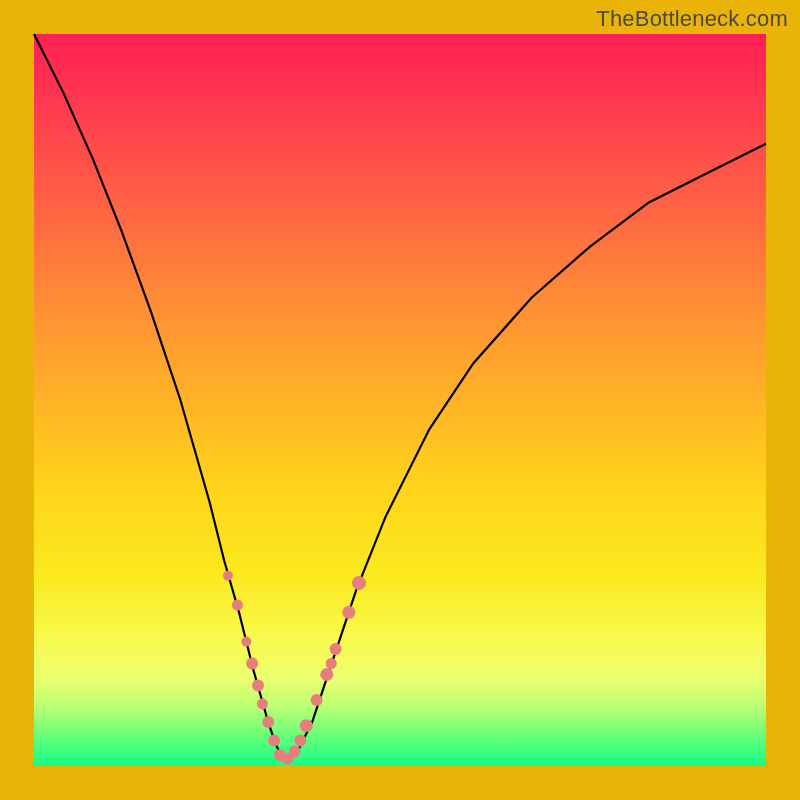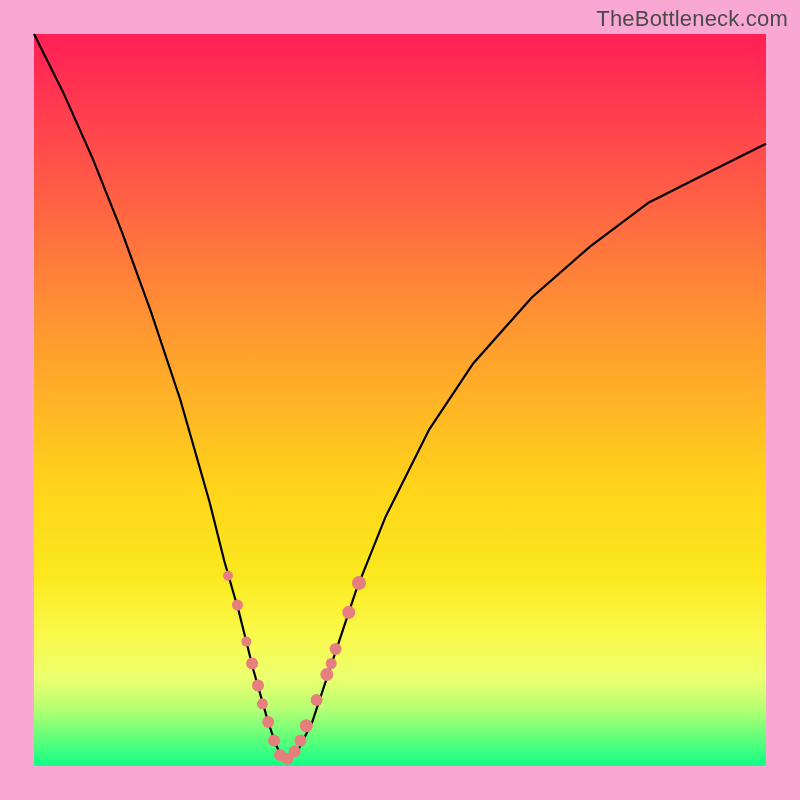--- a/index.html
+++ b/index.html
@@ -7,21 +7,21 @@
     padding: 0;
     width: 800px;
     height: 800px;
     overflow: hidden;
     background: #000;
   }
   .canvas {
     position: relative;
     width: 800px;
     height: 800px;
-    background: #f9a8d4;
+    background: #eab308;
   }
   .plot-area {
     position: absolute;
     left: 34px;
     top: 34px;
     width: 732px;
     height: 732px;
     
     background: linear-gradient(
       to bottom,

